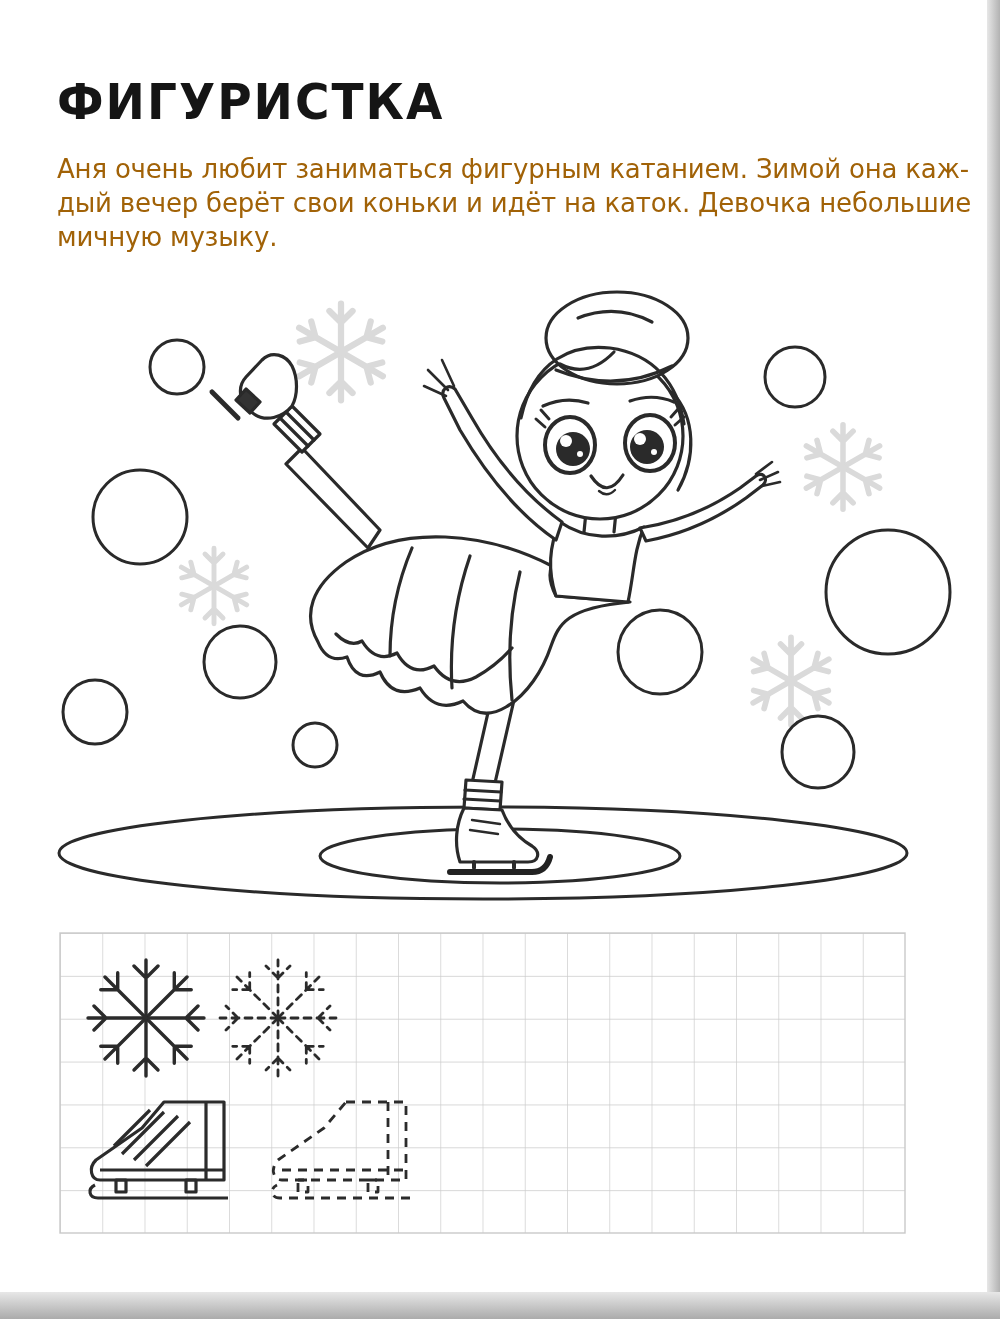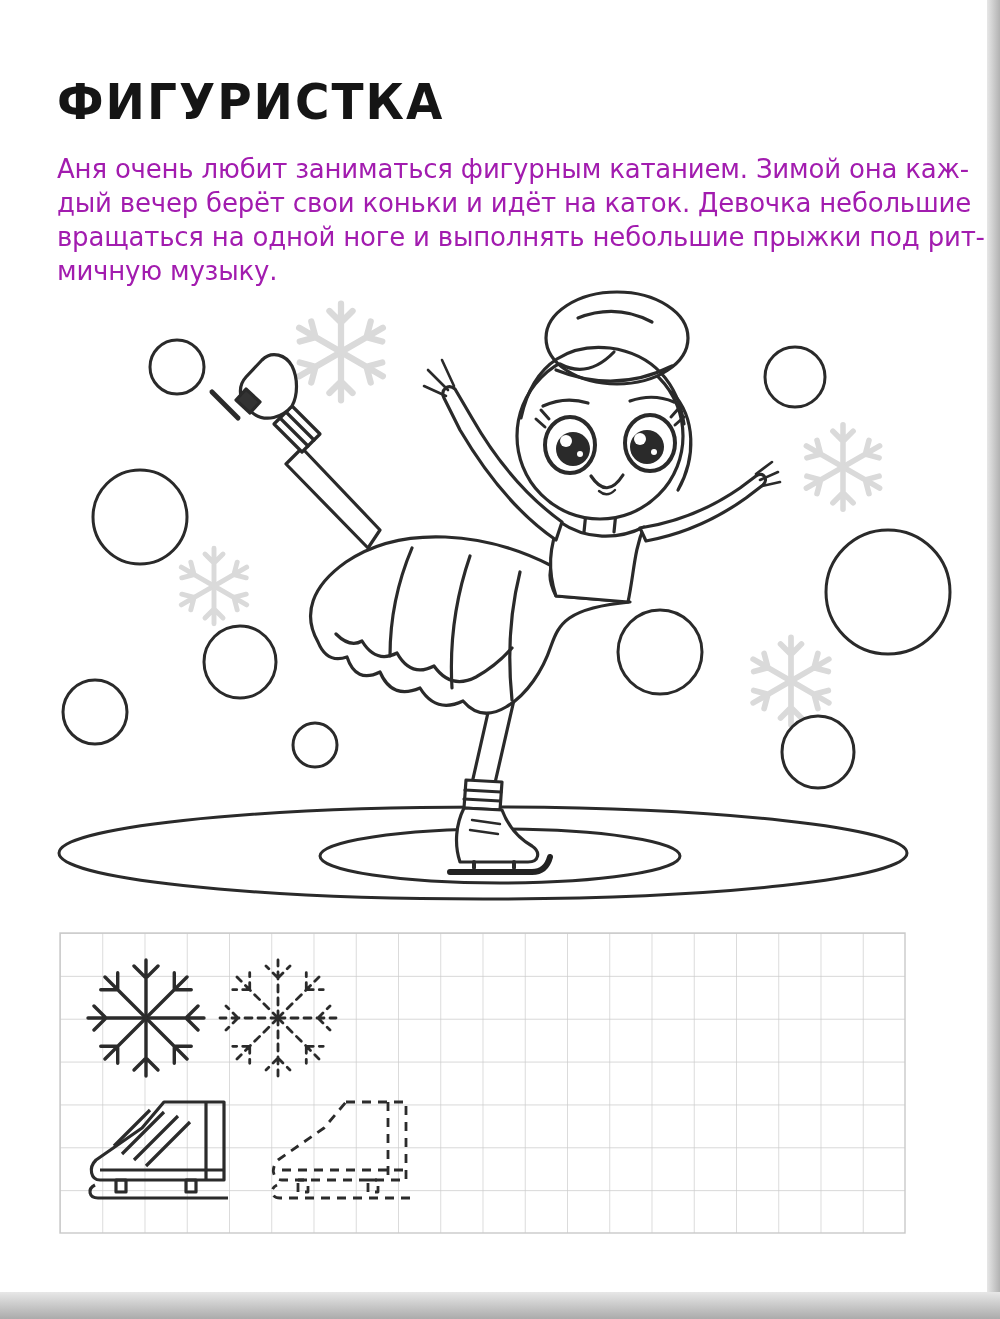--- a/index.html
+++ b/index.html
@@ -11,21 +11,21 @@
     overflow:hidden;
   }
   .title{
     position:absolute;left:57px;top:72px;
     font-size:47px;font-weight:800;letter-spacing:2px;
     color:#151515;
     transform:scaleY(1.06);transform-origin:left top;
   }
   .para{
     position:absolute;left:57px;top:152px;
-    color:#a21caf;font-size:26px;line-height:34px;
+    color:#a16207;font-size:26px;line-height:34px;
     letter-spacing:-0.2px;
   }
   .para .line{white-space:nowrap;}
   svg.art{position:absolute;left:0;top:0;}
   .edge-right{
     position:absolute;top:0;right:0;width:13px;height:100%;
     background:linear-gradient(to right,#e7e7e7,#b2b2b2);
   }
   .edge-bottom{
     position:absolute;left:0;bottom:0;width:100%;height:27px;
@@ -33,21 +33,20 @@
   }
 </style>
 </head>
 <body>
 
 <div class="title">ФИГУРИСТКА</div>
 
 <div class="para">
   <div class="line">Аня очень любит заниматься фигурным катанием. Зимой она каж-</div>
   <div class="line">дый вечер берёт свои коньки и идёт на каток. Девочка небольшие</div>
-  <div class="line">вращаться на одной ноге и выполнять небольшие прыжки под рит-</div>
   <div class="line">мичную музыку.</div>
 </div>
 
 <svg class="art" width="1000" height="1319" viewBox="0 0 1000 1319">
   <defs>
 
     <path id="farm" d="M0,2 L0,-46 M0,-28 L-11,-39 M0,-28 L11,-39"></path>
     <g id="flake6">
       <use href="#farm"></use>
       <use href="#farm" transform="rotate(60)"></use>

